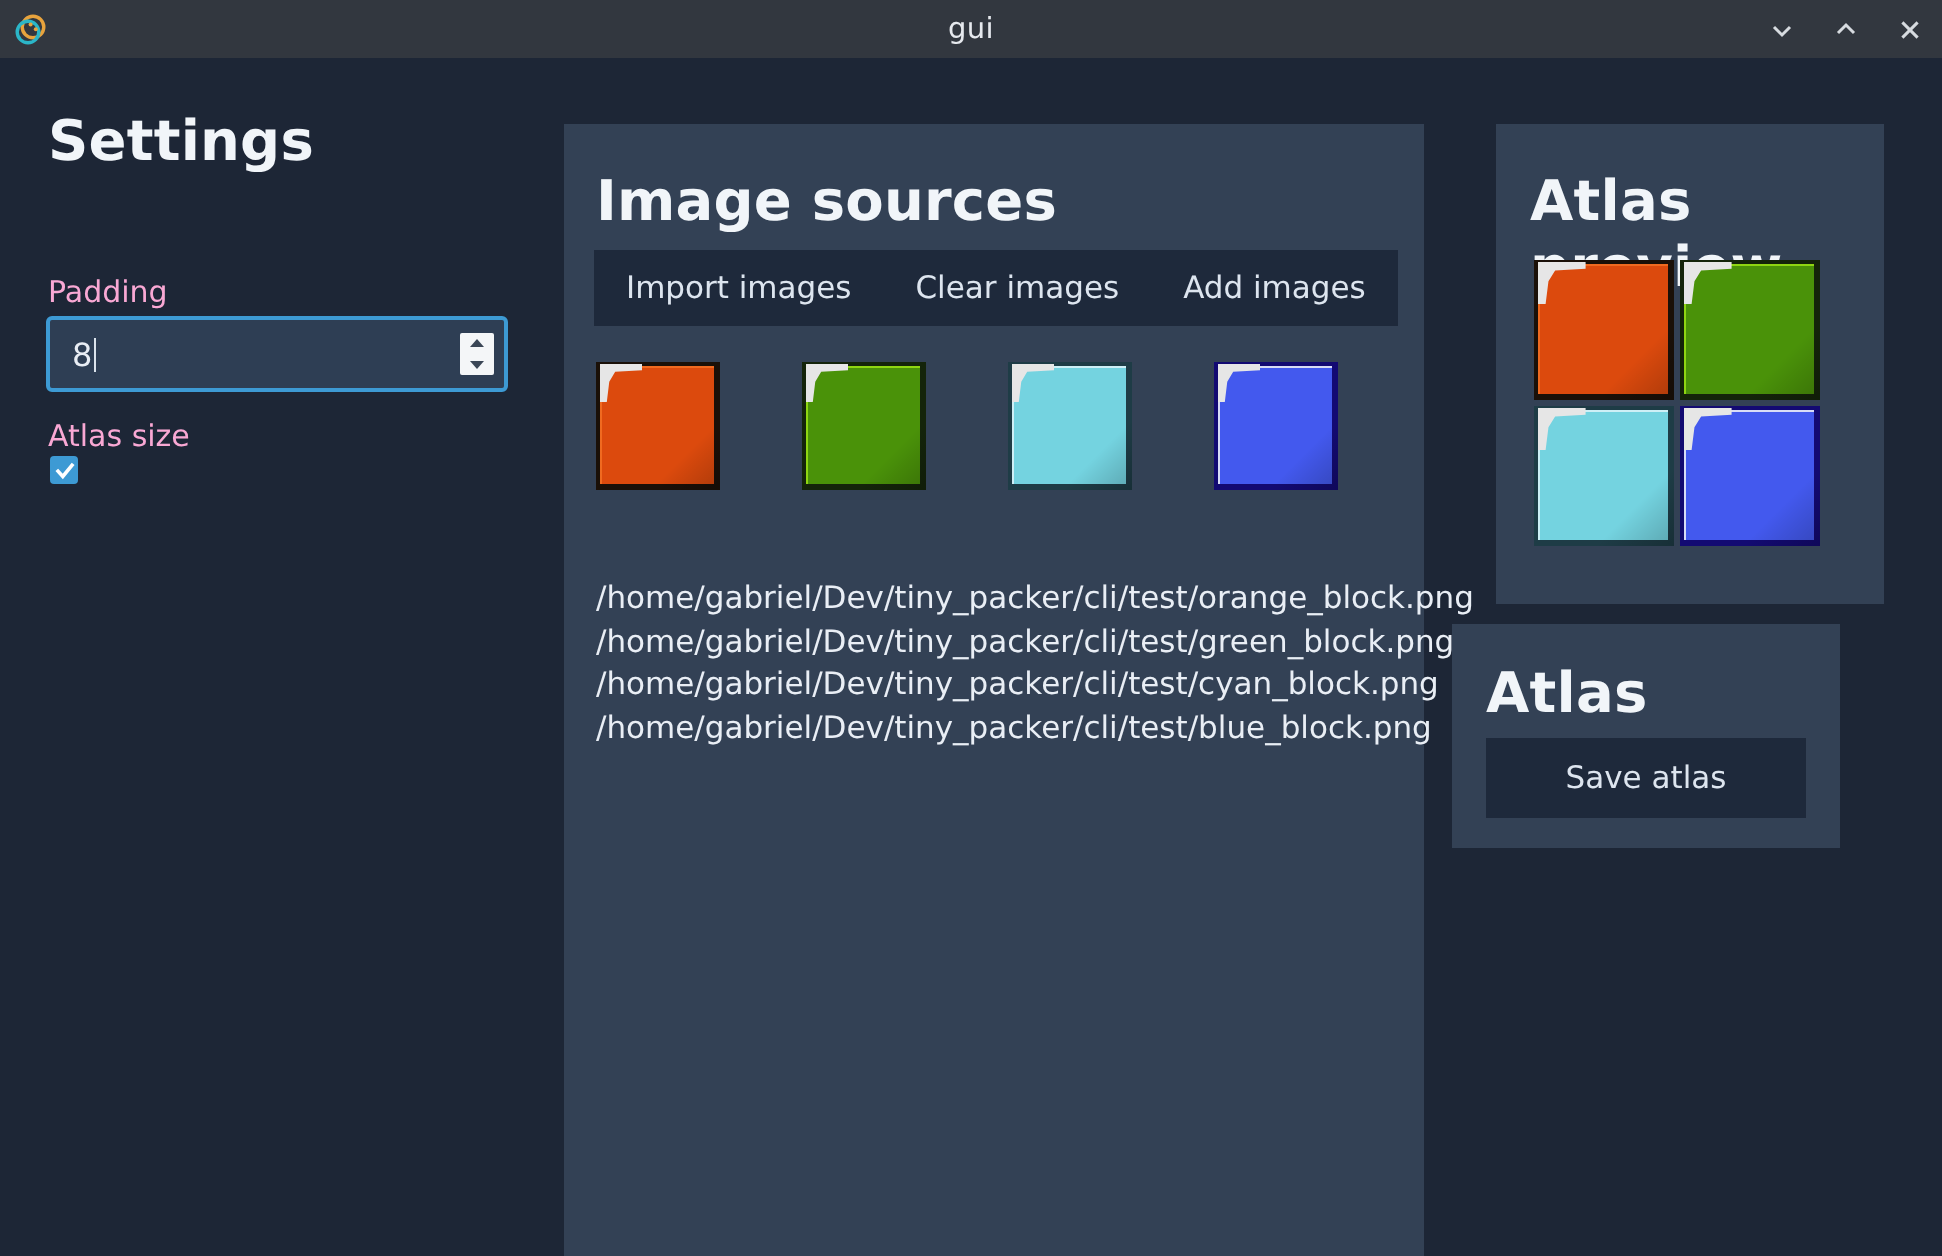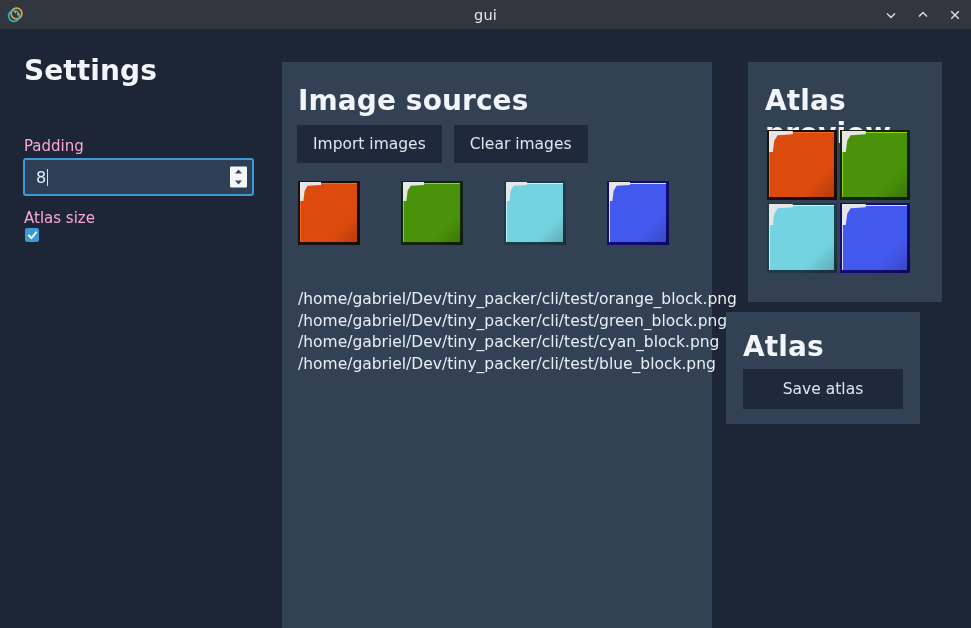--- a/index.html
+++ b/index.html
@@ -127,21 +127,21 @@
   #sources-panel {
     left: 282px; top: 33px;
     width: 430px; height: 587px;
   }
   #sources-title { position: absolute; left: 16px; top: 22px; text-align: right; }
 
   #source-buttons {
     position: absolute;
     left: 15px; top: 63px;
     display: flex;
-    gap: 12px;
+    gap: 0;
   }
   .btn {
     background: #1e293b;
     color: #dde5ef;
     font-size: 15.5px;
     border: none;
     padding: 10px 16px;
     font-family: "DejaVu Sans", sans-serif;
     cursor: default;
     white-space: nowrap;
@@ -284,20 +284,21 @@
       </svg>
     </div>
   </div>
 
   <div id="sources-panel" class="panel">
     <div id="sources-title" class="panel-title">Image sources</div>
 
     <div id="source-buttons">
       <button class="btn">Import images</button>
       <button class="btn">Clear images</button>
+      <button class="btn">Add images</button>
     </div>
 
     <div id="thumb-row">
         <div class="thumb" style="left: 0px;">
           <div class="block" style="background: rgb(26, 16, 8); border: 0px;">
             <div class="fill" style="background: rgb(220, 74, 13); inset: 2px 3px 3px 2px; box-shadow: rgb(240, 106, 32) 1px 1px 0px inset;"></div>
             <div class="hl"></div>
             <div class="shade"></div>
           </div>
         </div>

